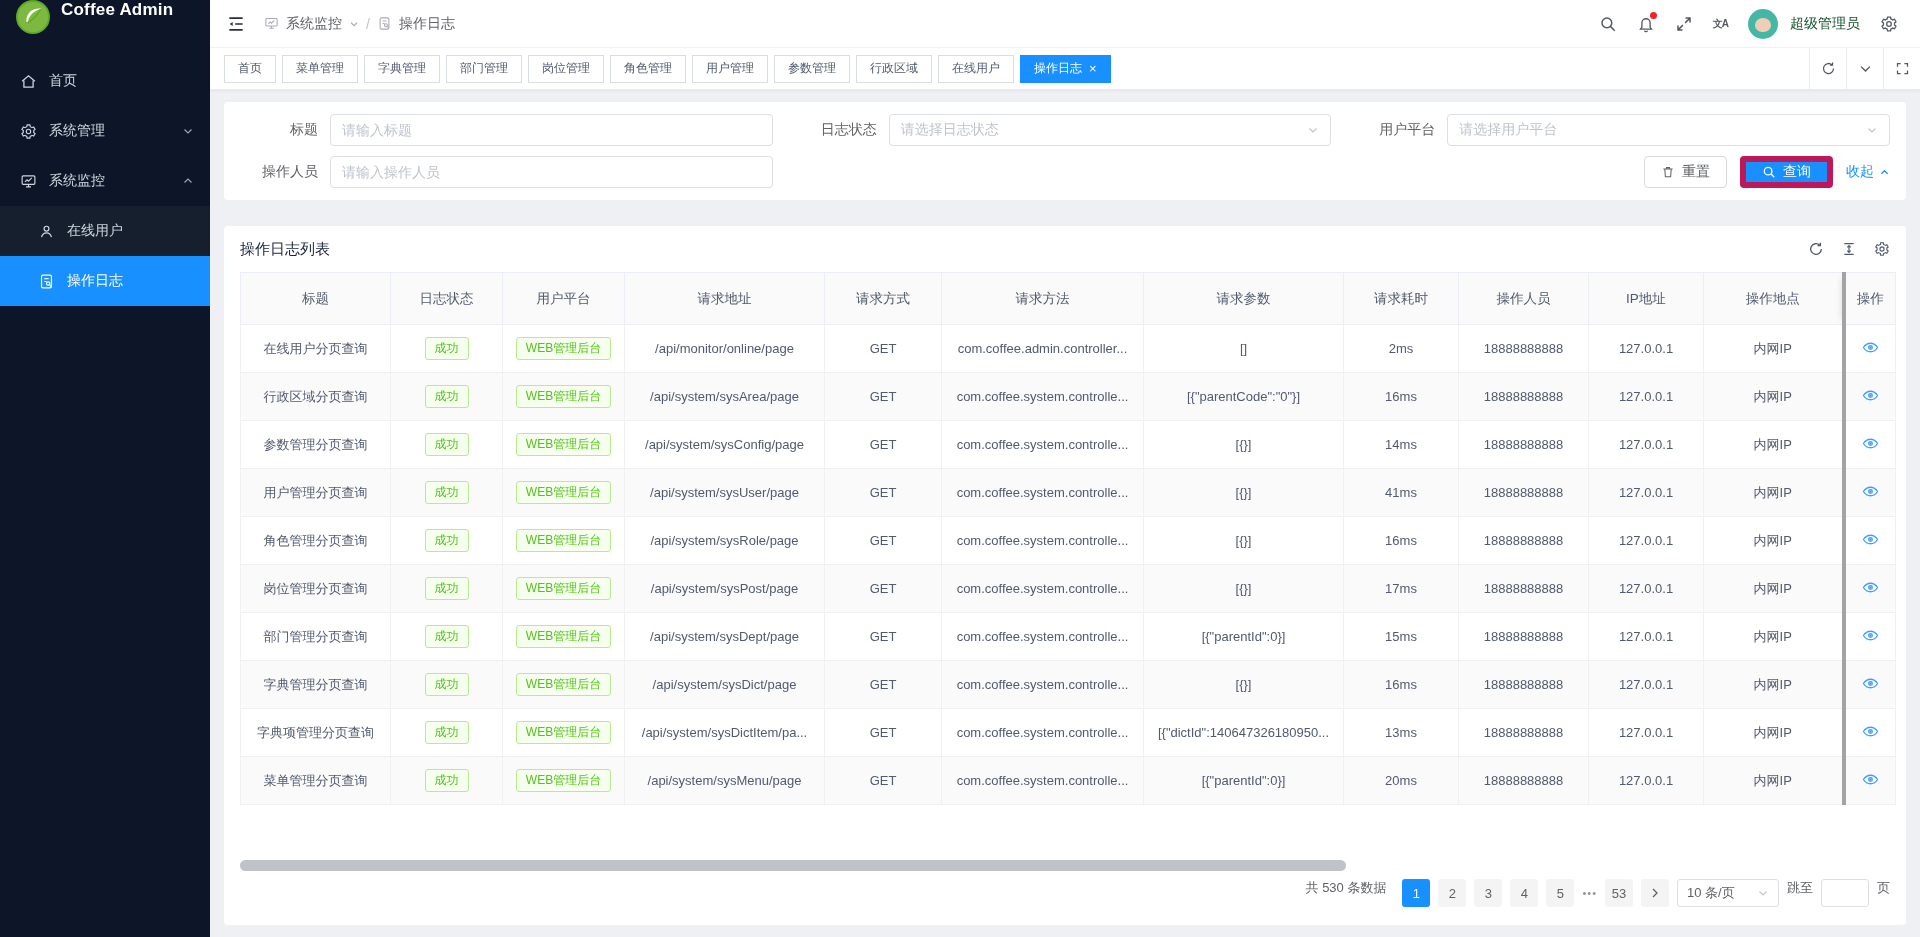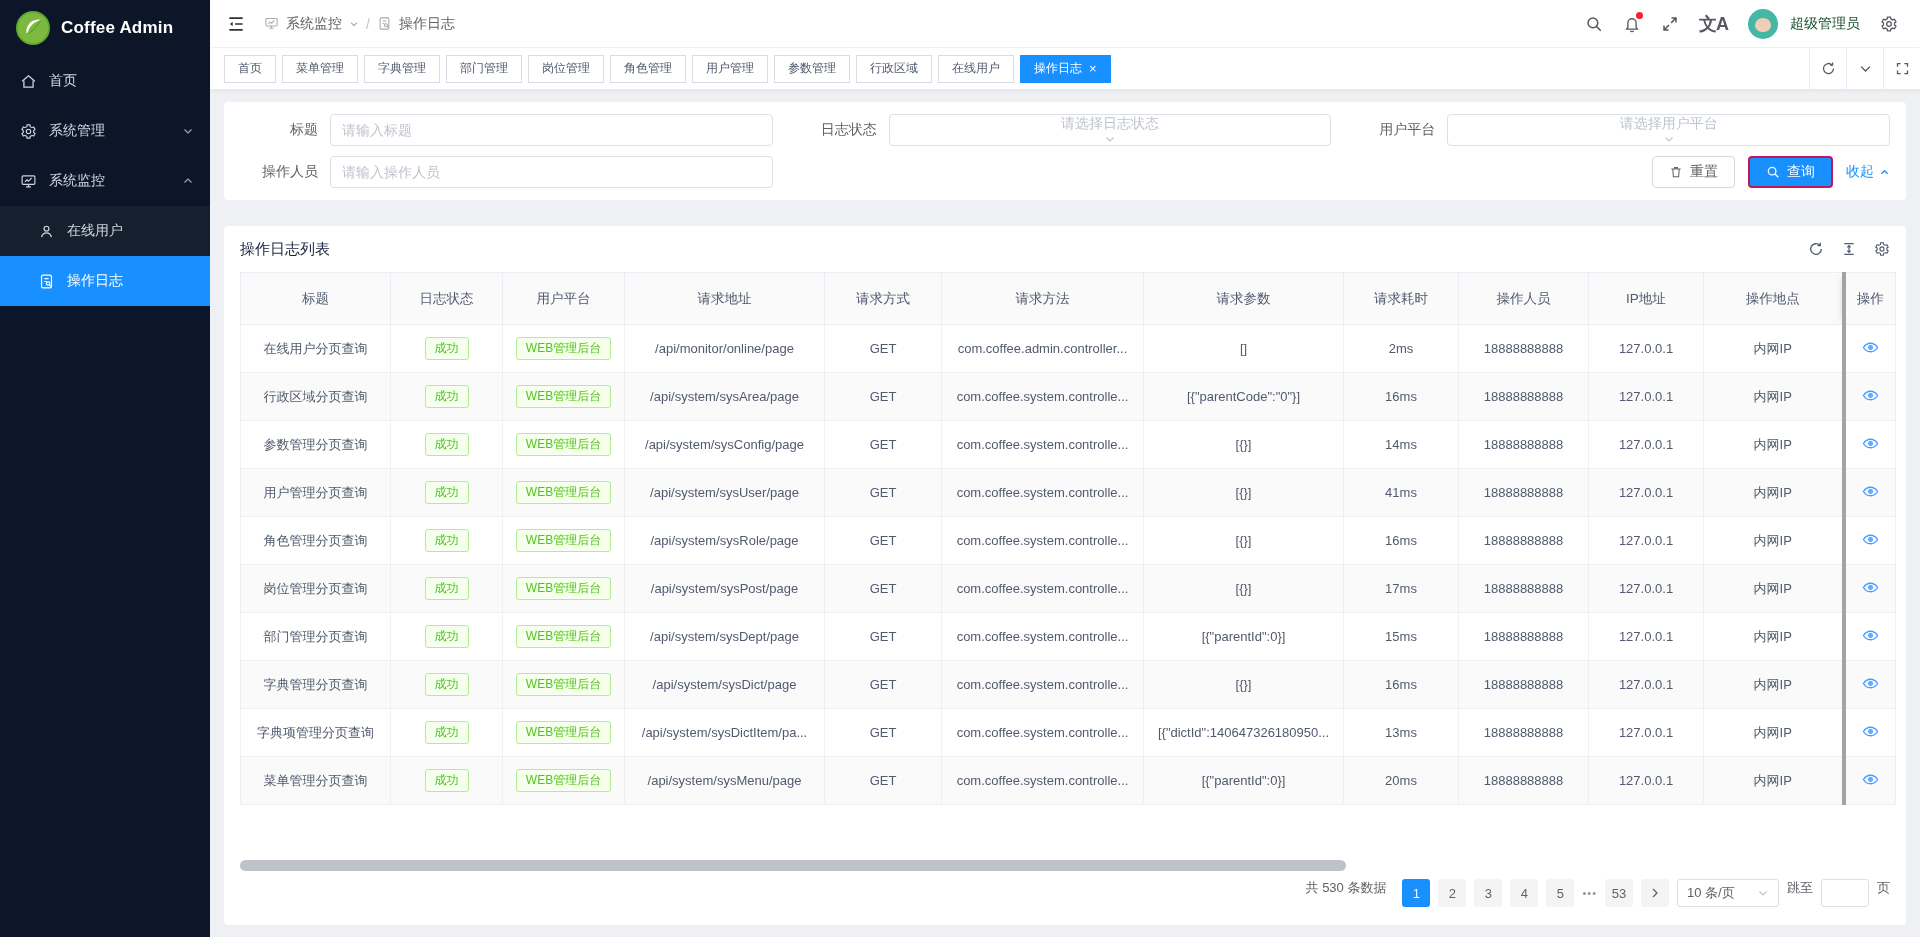--- a/index.html
+++ b/index.html
@@ -2,21 +2,21 @@
 <html><head>
 <meta charset="utf-8">
 <style>
   * { margin:0; padding:0; box-sizing:border-box; }
   html,body { width:1920px; height:937px; overflow:hidden; }
   body { display:flex; background:#eef0f4; font-family:"Liberation Sans","DejaVu Sans",sans-serif; }
   svg { display:block; }
 
   
   .sidebar { width:210px; flex-shrink:0; background:#0c1628; color:#cfd6df; display:flex; flex-direction:column; }
-  .logo-row { height:56px; display:flex; align-items:center; gap:11px; padding:0 16px; }
+  .logo-row { height:56px; display:flex; gap:11px; padding:0 16px; }
   .logo-badge { width:34px; height:34px; flex-shrink:0; }
   .logo-title { color:#ffffff; font-weight:bold; font-size:17px; letter-spacing:.2px; }
   .menu-item { height:50px; display:flex; align-items:center; gap:12px; padding:0 16px 0 20px; font-size:14px; cursor:pointer; }
   .menu-item .mi-icon { width:17px; height:17px; color:#cfd6df; }
   .menu-chevron { margin-left:auto; width:12px; height:12px; color:#9aa4b2; }
   .submenu { background:#0e1726; }
   .submenu-item { height:50px; display:flex; align-items:center; gap:12px; padding:0 16px 0 38px; font-size:14px; cursor:pointer; background:#151f2e; }
   .submenu-item.active { background:#1890ff; color:#ffffff; }
   .submenu-item .mi-icon { width:17px; height:17px; }
 
@@ -26,21 +26,21 @@
   .topbar { height:48px; background:#fff; display:flex; align-items:center; padding:0 22px 0 16px; border-bottom:1px solid #f2f3f5; }
   .fold-btn { width:20px; height:20px; color:#2b2f36; cursor:pointer; }
   .breadcrumb { display:flex; align-items:center; gap:7px; margin-left:18px; color:#606266; font-size:14px; }
   .bc-icon { width:15px; height:15px; color:#a8abb2; }
   .bc-caret { width:10px; height:10px; color:#a8abb2; }
   .bc-sep { color:#c0c4cc; }
   .topbar-right { margin-left:auto; display:flex; align-items:center; gap:20px; color:#55595f; }
   .top-icon { width:18px; height:18px; cursor:pointer; position:relative; color:#55595f; }
   .bell-wrap { position:relative; cursor:pointer; }
   .bell-dot { position:absolute; top:-3px; right:-2px; width:7px; height:7px; border-radius:50%; background:#f5222d; }
-  .trans-icon { font-size:18px; font-weight:bold; cursor:pointer; letter-spacing:-1px; }
+  .trans-icon { font-size:10px; font-weight:bold; cursor:pointer; letter-spacing:-1px; }
   .avatar { width:30px; height:30px; border-radius:50%; background:#45b8a5; position:relative; overflow:hidden; cursor:pointer; flex-shrink:0; }
   .avatar::after { content:""; position:absolute; left:7px; top:9px; width:16px; height:14px; border-radius:50% 50% 46% 46%; background:#f0cdb6; }
   .username { font-size:14px; color:#14532d; cursor:pointer; margin-left:-8px; }
 
   .tabbar { height:42px; background:#fff; display:flex; align-items:center; border-bottom:1px solid #e8eaec; box-shadow:0 1px 3px rgba(0,0,0,.05); position:relative; z-index:2; }
   .tab-list { display:flex; align-items:center; padding-left:14px; gap:6px; }
   .tab { border:1px solid #d8dce5; background:#fff; color:#515a6e; font-size:12px; height:28px; padding:0 13px; display:flex; align-items:center; gap:7px; cursor:pointer; white-space:nowrap; }
   .tab-active { background:#1890ff; border-color:#1890ff; color:#fff; }
   .tab-close { font-size:13px; line-height:1; cursor:pointer; }
   .tab-controls { margin-left:auto; display:flex; height:100%; }
@@ -49,27 +49,27 @@
 
   .content { flex:1; min-height:0; padding:12px 14px; display:flex; flex-direction:column;border-radius:14px; }
 
   
   .filter-card { background:#fff; border-radius:4px; padding:12px 16px; display:grid; grid-template-columns:1fr 1fr 1fr; column-gap:26px; row-gap:10px; }
   .filter-item { display:flex; align-items:center; gap:12px; min-width:0; }
   .filter-label { width:78px; flex-shrink:0; text-align:right; font-size:14px; color:#606266; white-space:nowrap; }
   .input, .select { flex:1; min-width:0; height:32px; border:1px solid #dcdfe6; border-radius:4px; background:#fff; font-size:14px; }
   input.input { padding:0 11px; color:#606266; outline:none; font-family:inherit; }
   input.input::placeholder { color:#bfc4cc; }
-  .select { display:flex; align-items:center; justify-content:space-between; padding:0 11px; color:#bfc4cc; cursor:pointer;flex-direction:column; }
+  .select { display:flex; align-items:center; justify-content:space-between; padding:0 11px; color:#bfc4cc; cursor:pointer; }
   .sel-caret { width:12px; height:12px; color:#c0c4cc; }
   .filter-actions { grid-column:2 / 4; display:flex; align-items:center; justify-content:flex-end; gap:13px; }
   .btn { height:32px; border-radius:4px; display:inline-flex; align-items:center; gap:7px; padding:0 16px; font-size:14px; cursor:pointer; }
   .btn svg { width:14px; height:14px; }
   .btn-plain { background:#fff; border:1px solid #d9d9d9; color:#606266; }
-  .btn-primary { background:#1890ff; border:2px solid #be185d; color:#fff; }
+  .btn-primary { background:#1890ff; border:6px solid #be185d; color:#fff; }
   .collapse-link { color:#1890ff; font-size:14px; display:inline-flex; align-items:center; gap:5px; cursor:pointer; }
   .collapse-link svg { width:11px; height:11px; }
 
   
   .table-card { margin-top:26px; background:#fff; border-radius:4px; flex:1; min-height:0; display:flex; flex-direction:column; padding:0 16px; }
   .card-head { height:46px; flex-shrink:0; display:flex; align-items:center; justify-content:space-between; }
   .card-title { font-size:15px; color:#17233d; }
   .card-tools { display:flex; align-items:center; gap:17px; color:#515a6e; }
   .card-tools svg { width:16px; height:16px; cursor:pointer; }
 

